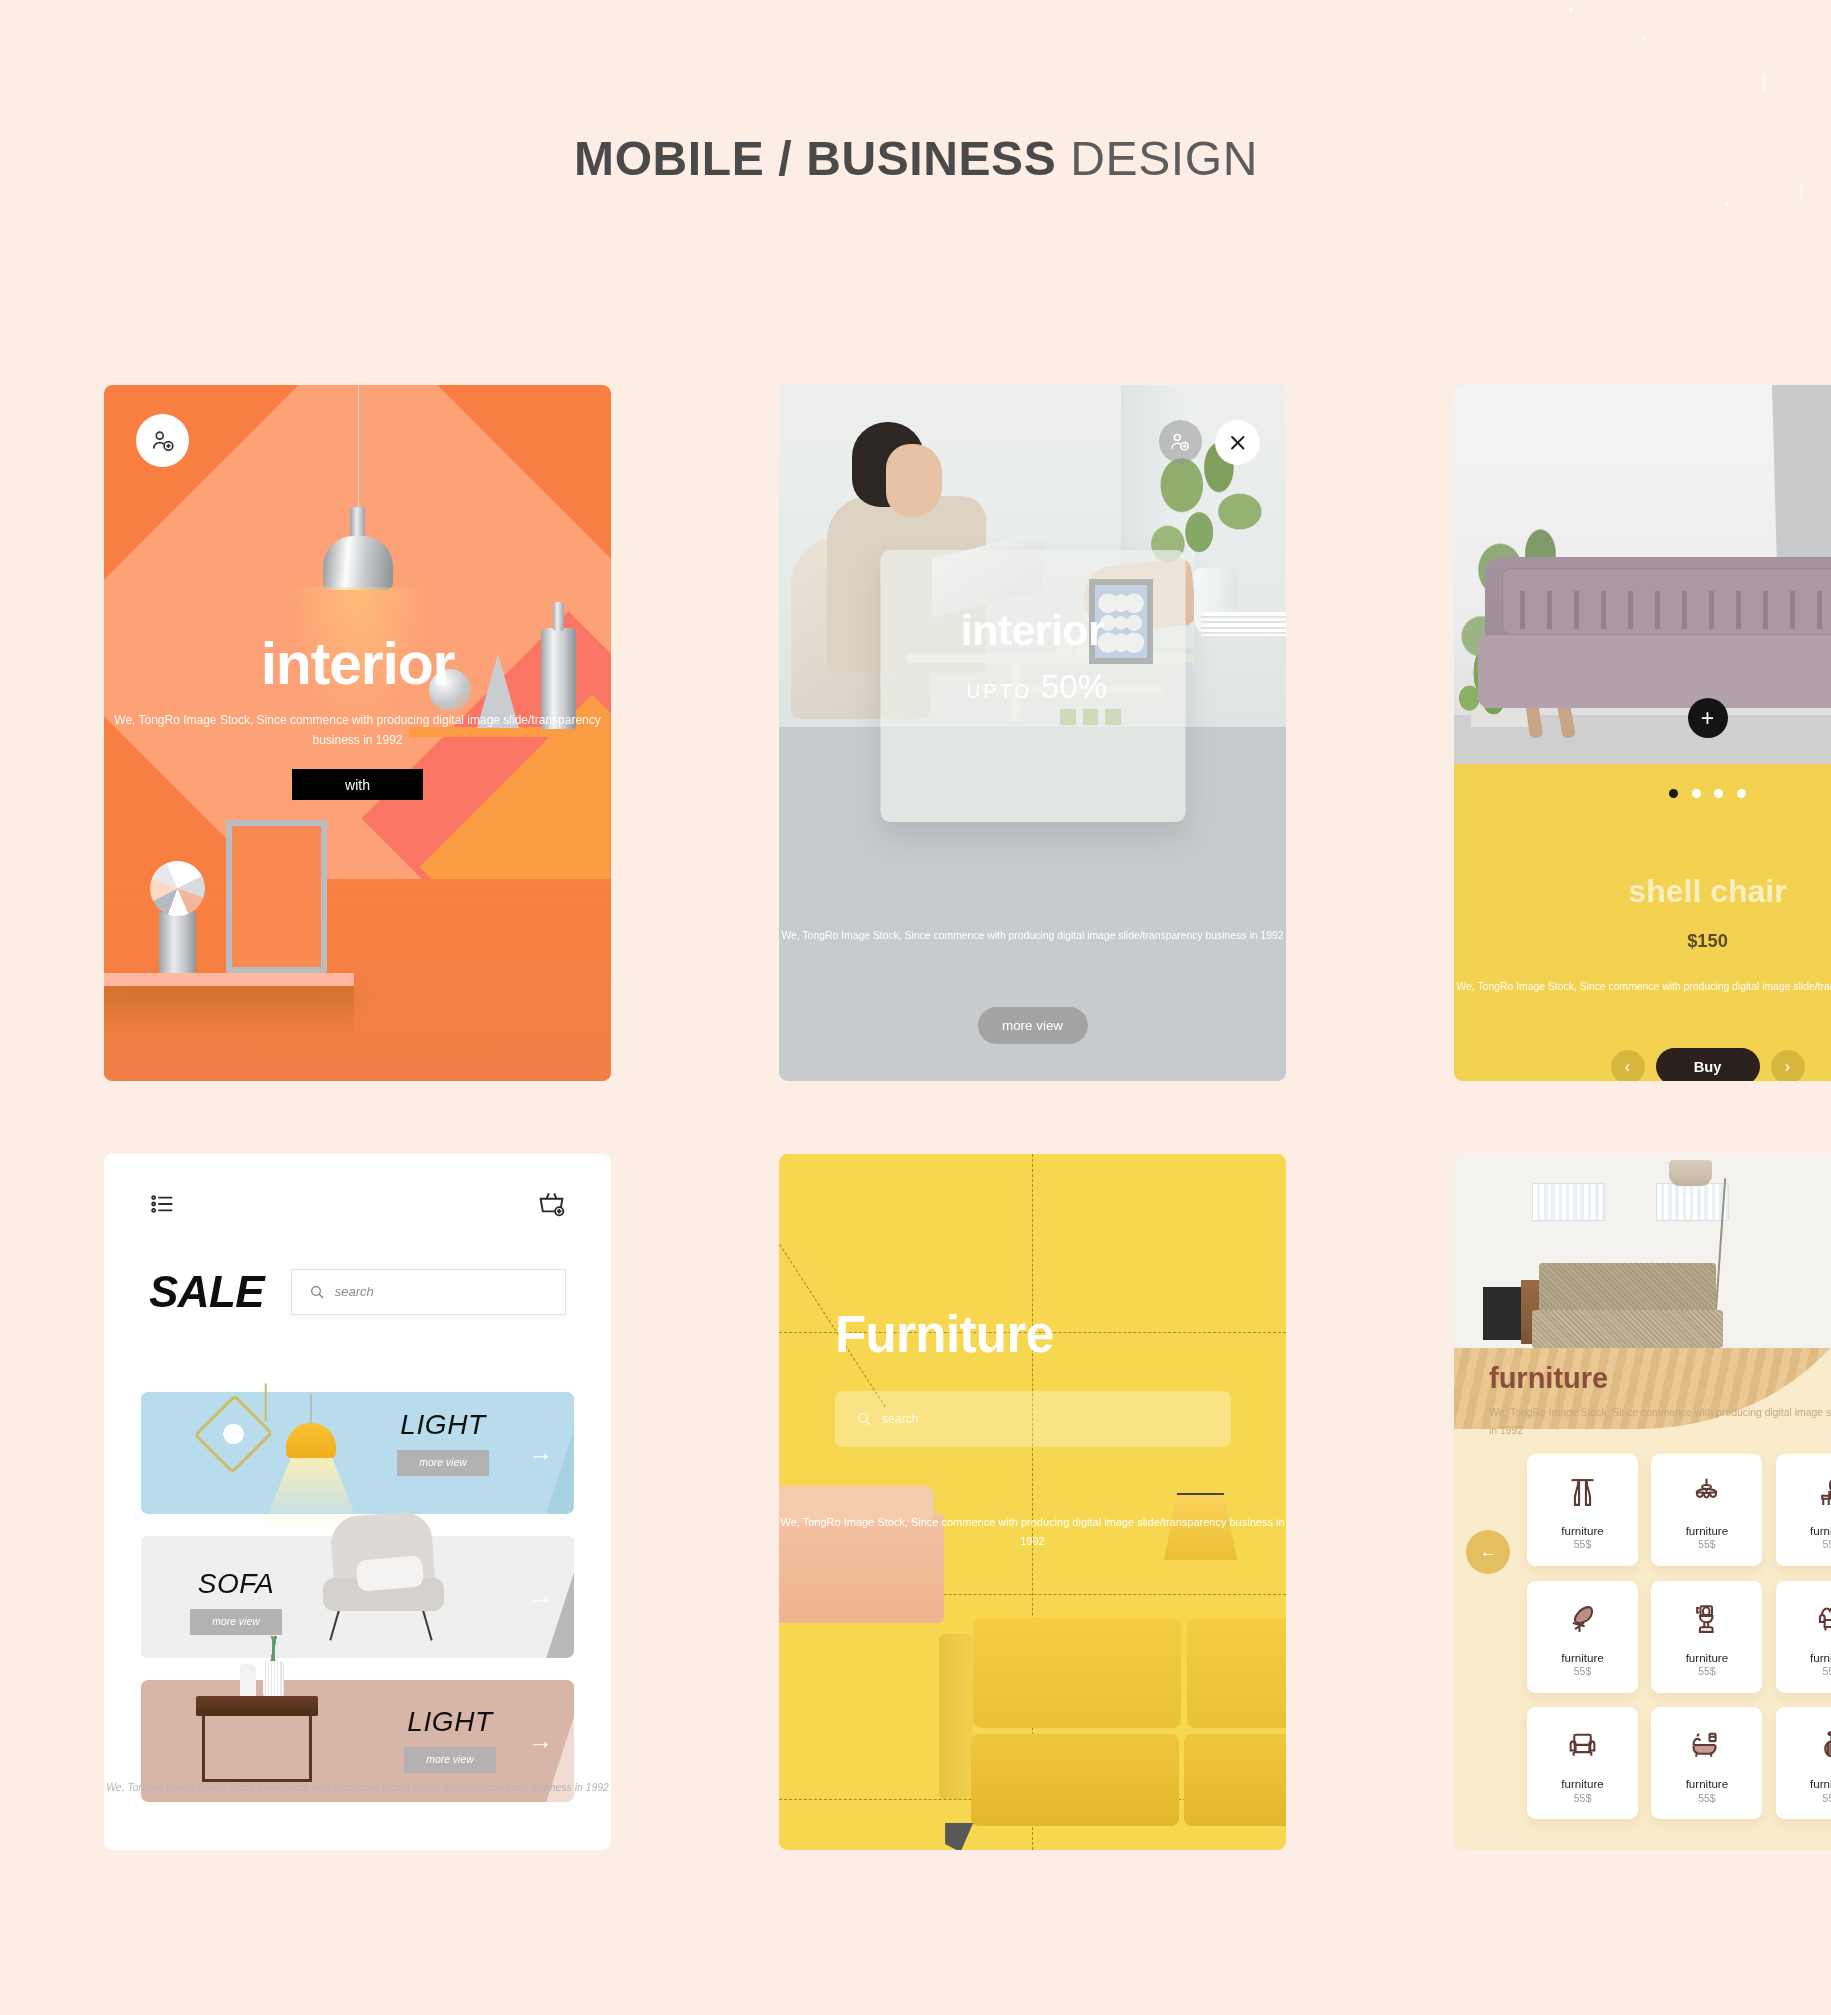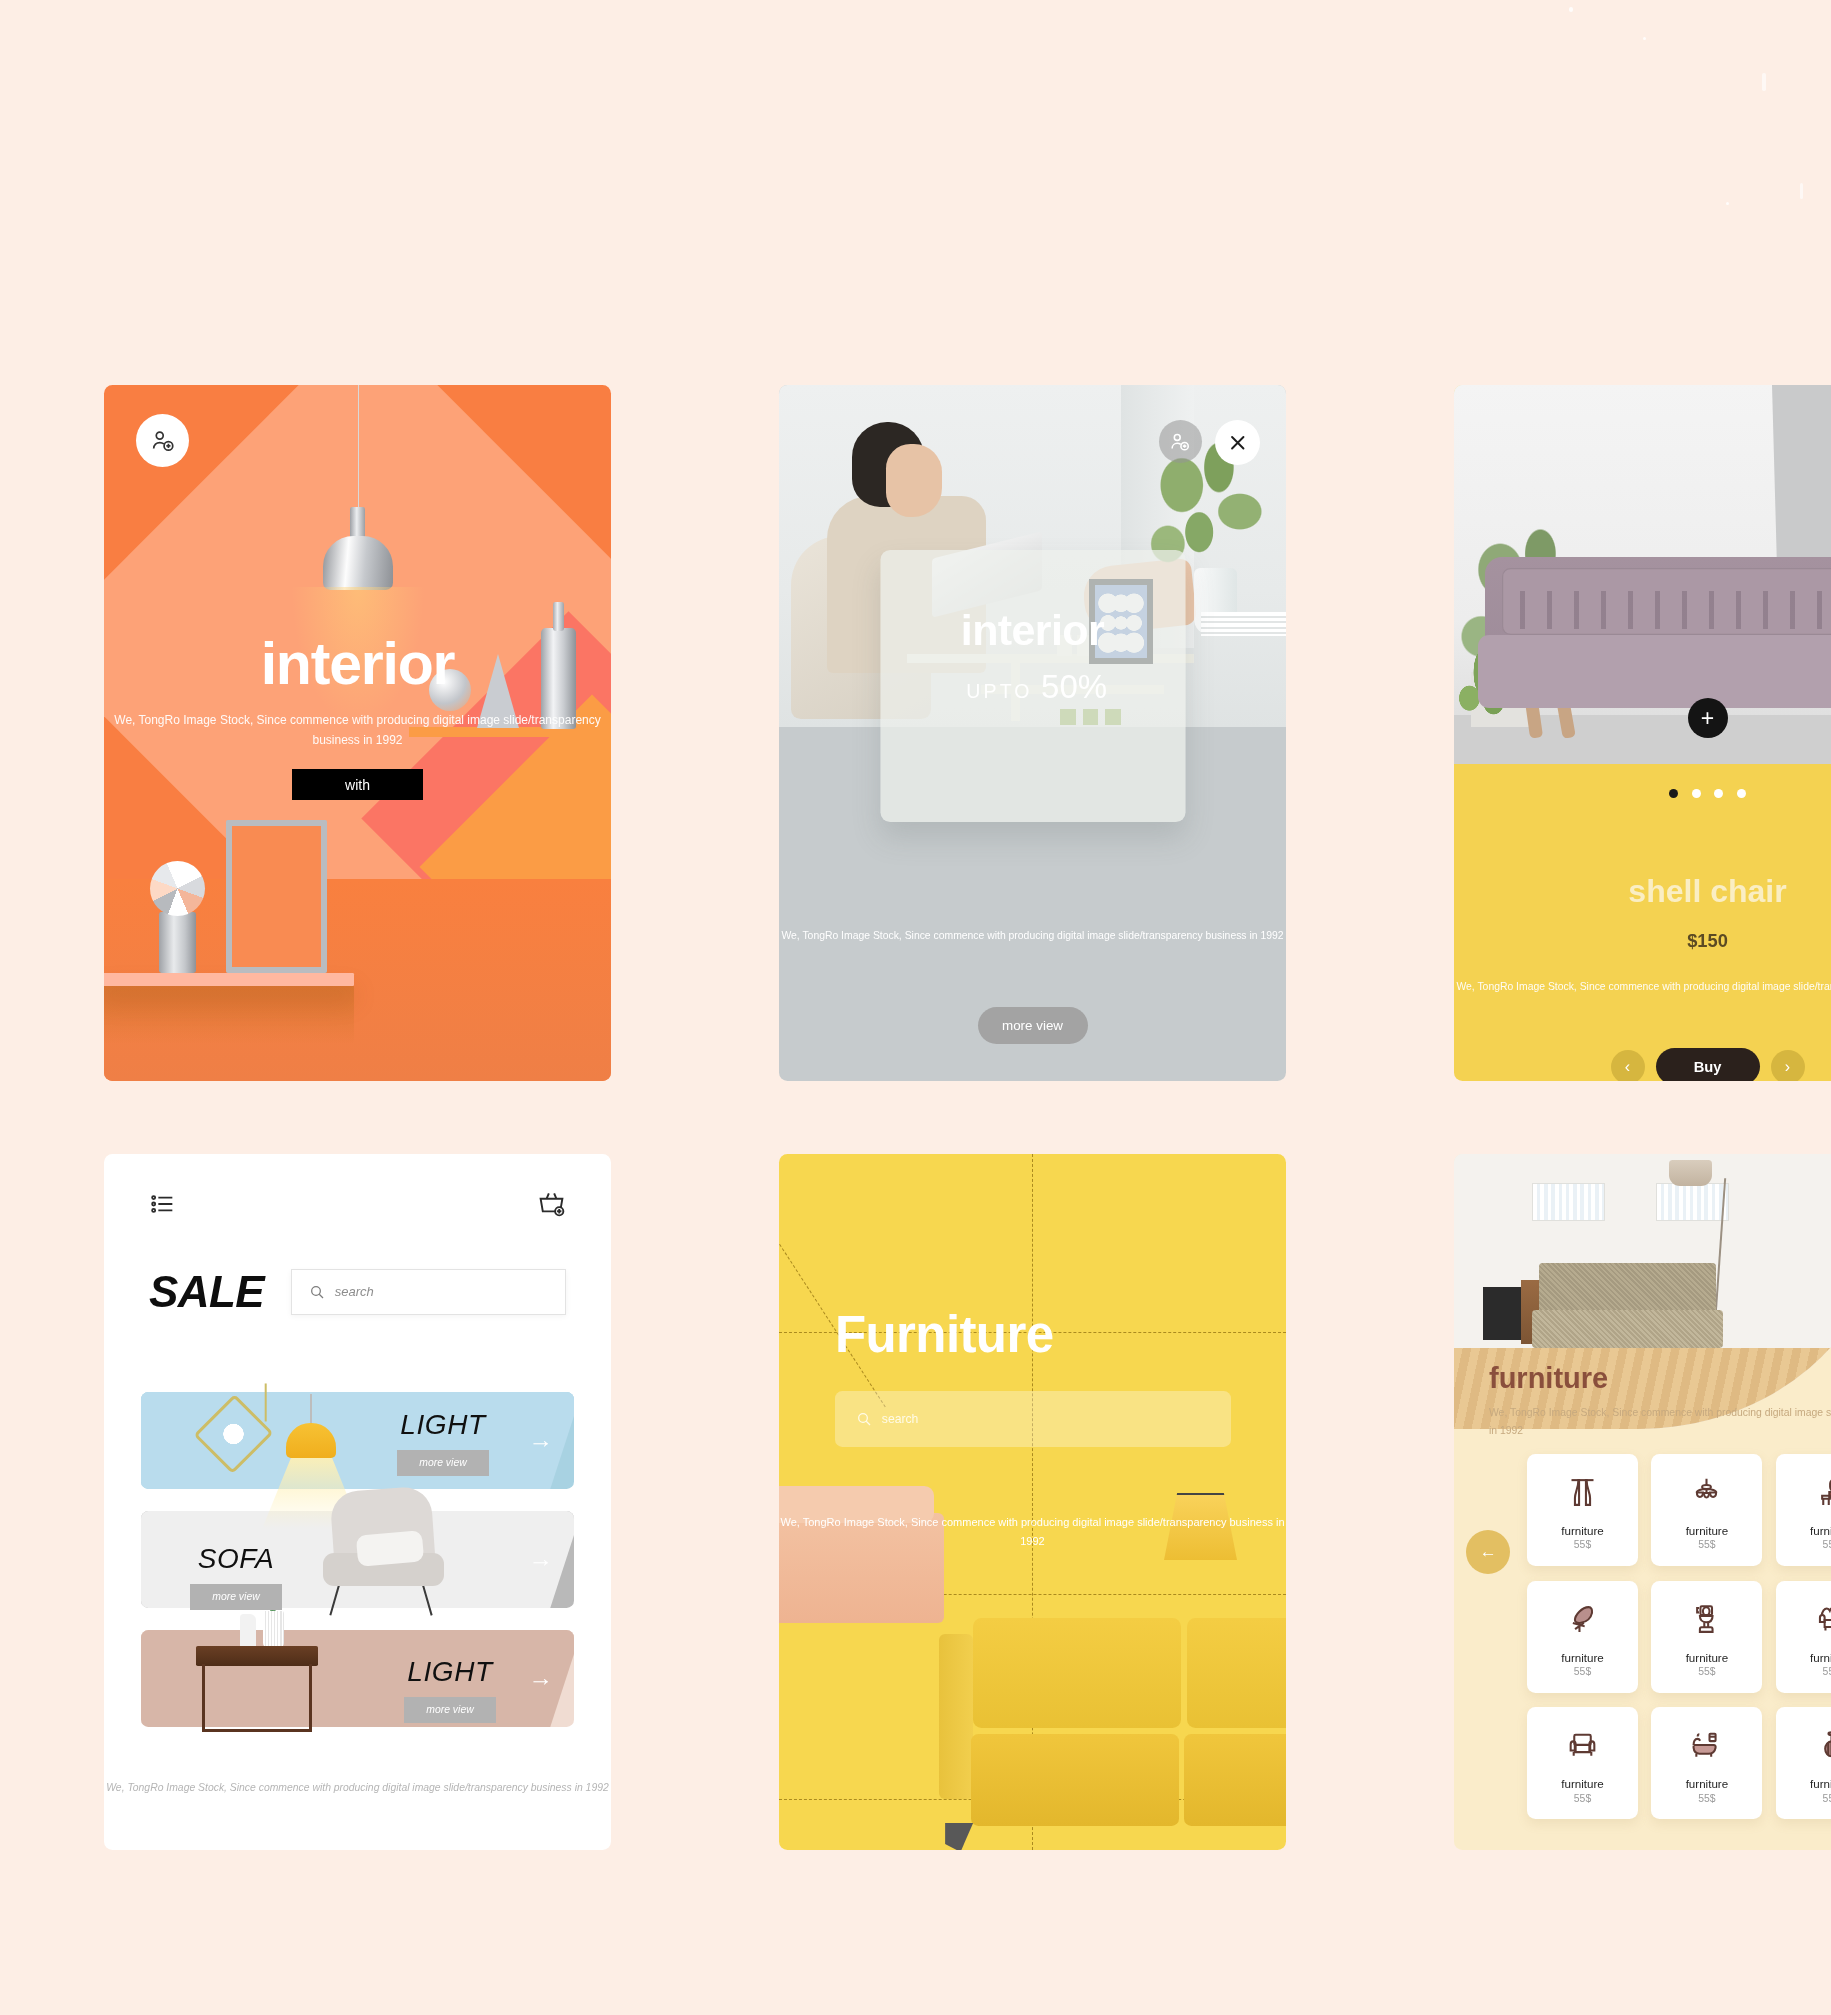--- a/index.html
+++ b/index.html
@@ -376,21 +376,21 @@
   }
   .c4 .sale{ font-size:44px; font-weight:700; letter-spacing:-0.6px; color:#0e0e0e; }
   .c4 .searchbox{
     flex:1; height:46px; border:0.6px solid #e3e3e3; background:#fff;
     box-shadow:0 1.8px 6.1px rgba(0,0,0,.05);
     display:flex; align-items:center; gap:9.8px; padding:0 17px;
   }
   .c4 .searchbox span{ color:#8d8d8d; font-size:13px; }
   .rows{ position:absolute; left:37px; right:37px; top:238px; }
   .row{
-    height:97px; border-radius:7.3px; margin-bottom:22px; position:relative;
+    height:122px; border-radius:7.3px; margin-bottom:22px; position:relative;
     display:flex; align-items:center; overflow:visible;
   }
   .row .rowbg{ position:absolute; inset:0; border-radius:7.3px; overflow:hidden; }
   .row .rowbg .tilt{
     position:absolute; top:0; bottom:0; width:120%; left:-22%;
     transform:skewX(-18deg);
   }
   .row-light{ background:#a8d2e2; }
   .row-light .tilt{ background:#b9dced; left:-6%; }
   .row-sofa{ background:#b9b9b9; }
@@ -619,20 +619,24 @@
     font-size:17px; z-index:6;
   }
   .c6 .nav-left{ left:12.2px; }
 
   .sparkle{ position:absolute; background:#fff; border-radius:50%; opacity:.85; }
 </style>
 </head>
 <body>
 
 <div class="header">
+  <div class="title">
+    <b>MOBILE / BUSINESS</b>
+    <span>DESIGN</span>
+  </div>
   <div class="subtitle">
   </div>
 </div>
 
 <div class="sparkle" style="left:1569px;top:7.3px;width:4.3px;height:4.3px;"></div>
 <div class="sparkle" style="left:1643px;top:37px;width:3.1px;height:3.1px;"></div>
 <div class="sparkle" style="left:1762px;top:73px;width:3.7px;height:18.3px;border-radius:1.8px;opacity:.6;"></div>
 <div class="sparkle" style="left:1800px;top:183px;width:3.1px;height:16px;border-radius:1.8px;opacity:.6;"></div>
 <div class="sparkle" style="left:1726px;top:202px;width:3.1px;height:3.1px;"></div>
 

